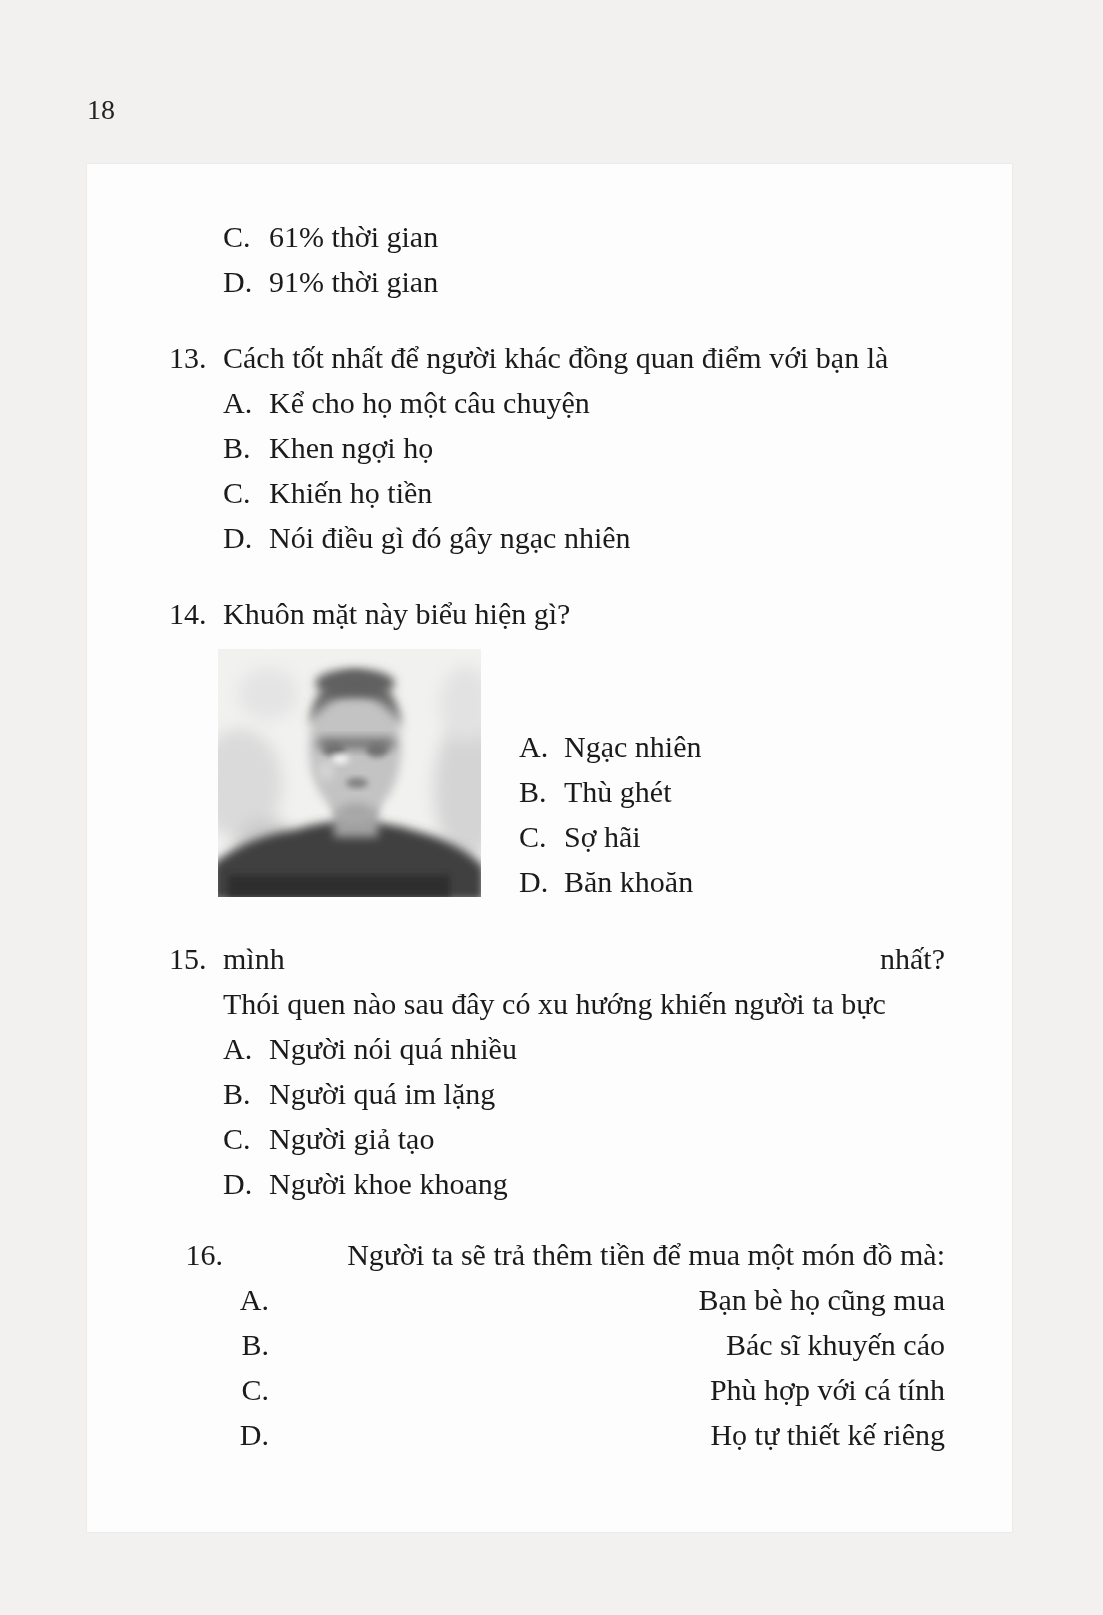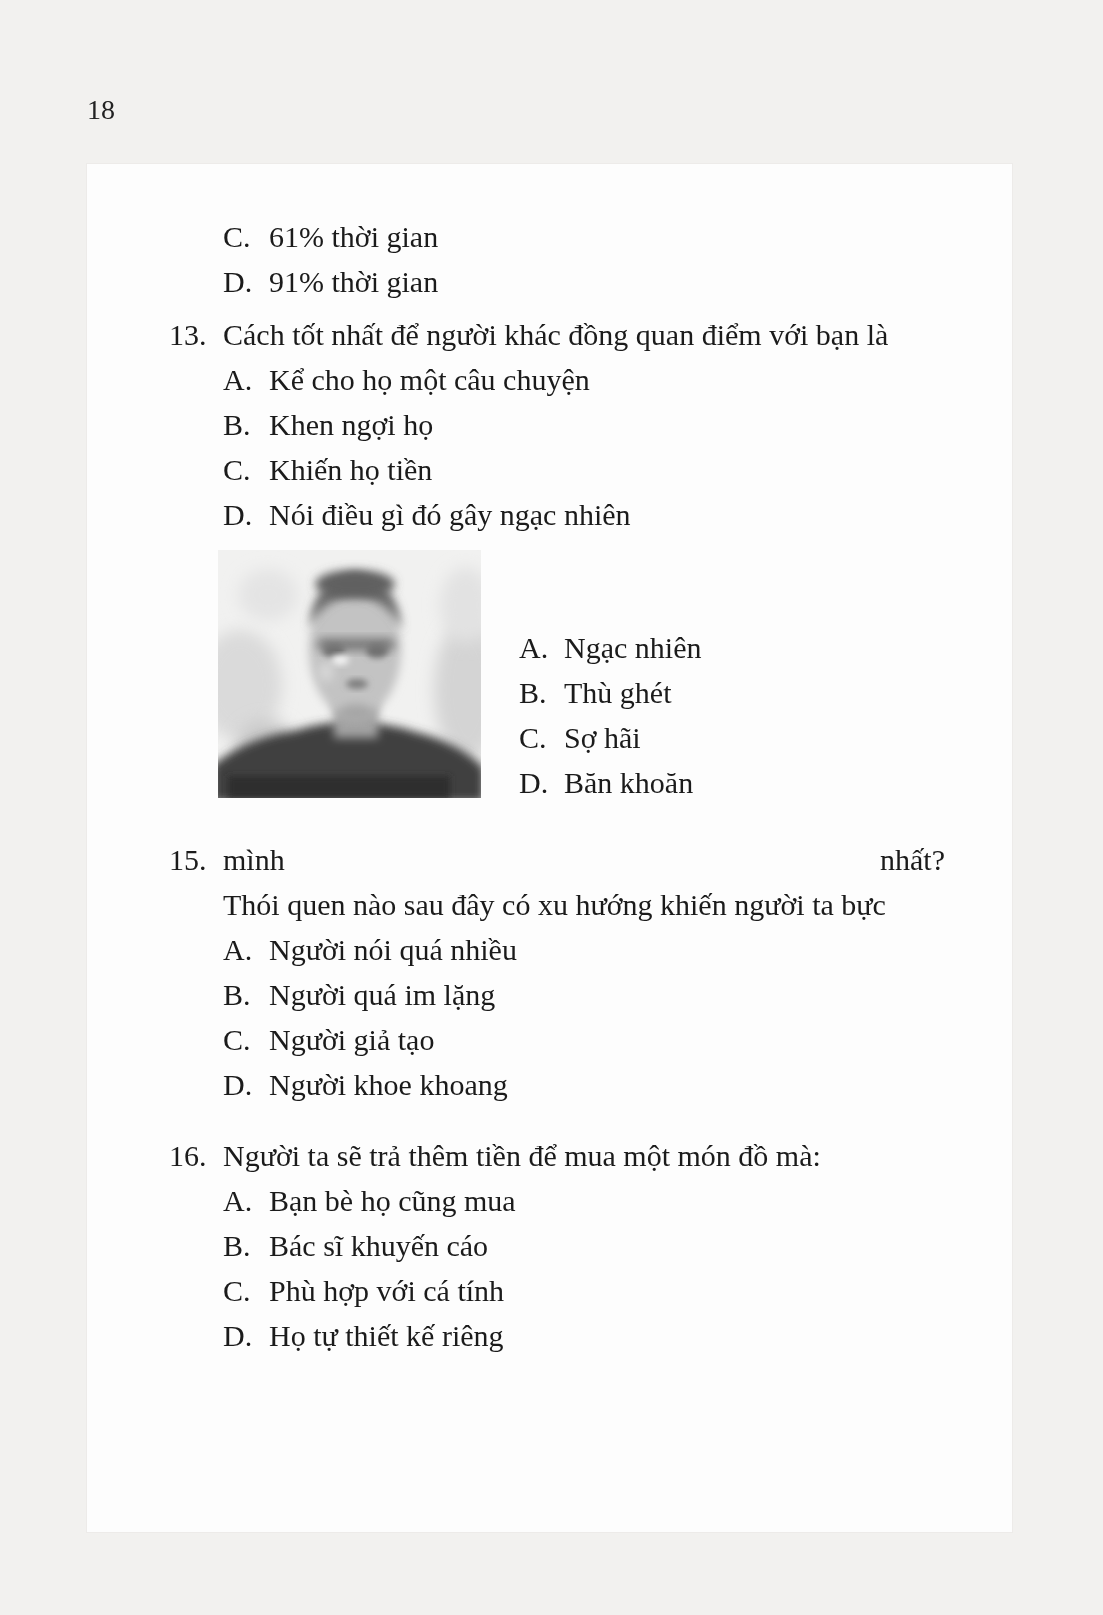--- a/index.html
+++ b/index.html
@@ -34,23 +34,23 @@
     border: 1px solid #edebe9;
   }
   .content {
     position: absolute;
     left: 82px;
     top: 50px;
     width: 776px;
     font-size: 30px;
     line-height: 45px;
   }
-  .question { margin-top: 8px; }
+  .question { margin-top: 31px; }
   .question.gap-after-image { margin-top: 32px; }
-  .question.q16 { margin-top: 26px; }
+  .question.q16 { margin-top: 26px; text-align: right; }
   .q-row { display: flex; }
   .q-num { width: 54px; flex: none; }
   .q-text { flex: 1; }
   .line { display: block; }
   .justify-first .line:first-child {
     text-align: justify;
     text-align-last: justify;
   }
   .options { margin-left: 54px; }
   .opt-row { display: flex; }
@@ -117,20 +117,26 @@
             <span class="opt-text">Khiến họ tiền</span>
           </div>
           <div class="opt-row">
             <span class="opt-letter">D.</span>
             <span class="opt-text">Nói điều gì đó gây ngạc nhiên</span>
           </div>
         </div>
       </div>
 
       <div class="question">
+        <div class="q-row">
+          <span class="q-num">14.</span>
+          <span class="q-text">
+              <span class="line">Khuôn mặt này biểu hiện gì?</span>
+            </span>
+        </div>
         <div class="media-row">
           <svg class="face-photo" viewBox="0 0 263 248" role="img" aria-label="Ảnh đen trắng mờ: khuôn mặt người đàn ông">
             <defs>
               <filter id="b8" x="-40%" y="-40%" width="180%" height="180%">
                   <feGaussianBlur stdDeviation="8"></feGaussianBlur>
                 </filter>
               <filter id="b5" x="-40%" y="-40%" width="180%" height="180%">
                   <feGaussianBlur stdDeviation="5"></feGaussianBlur>
                 </filter>
               <filter id="b3" x="-40%" y="-40%" width="180%" height="180%">

